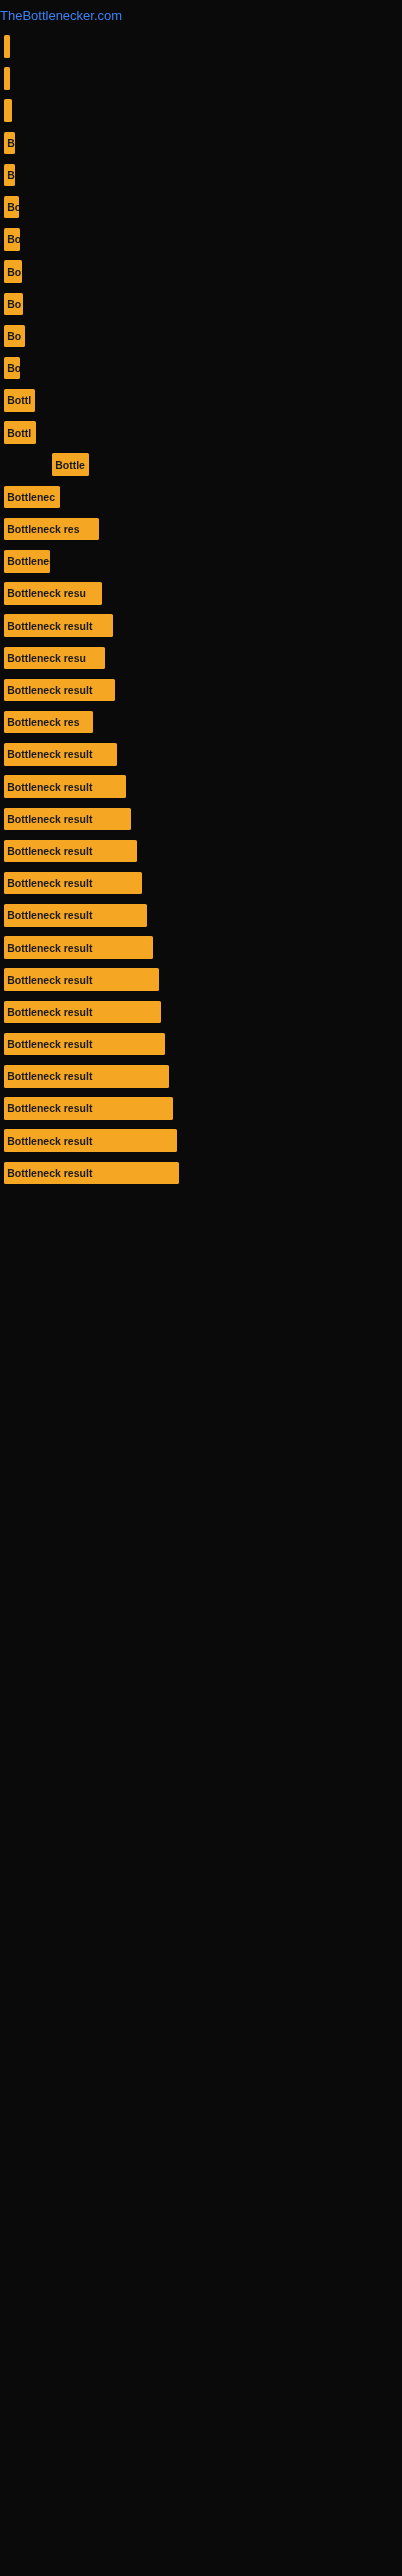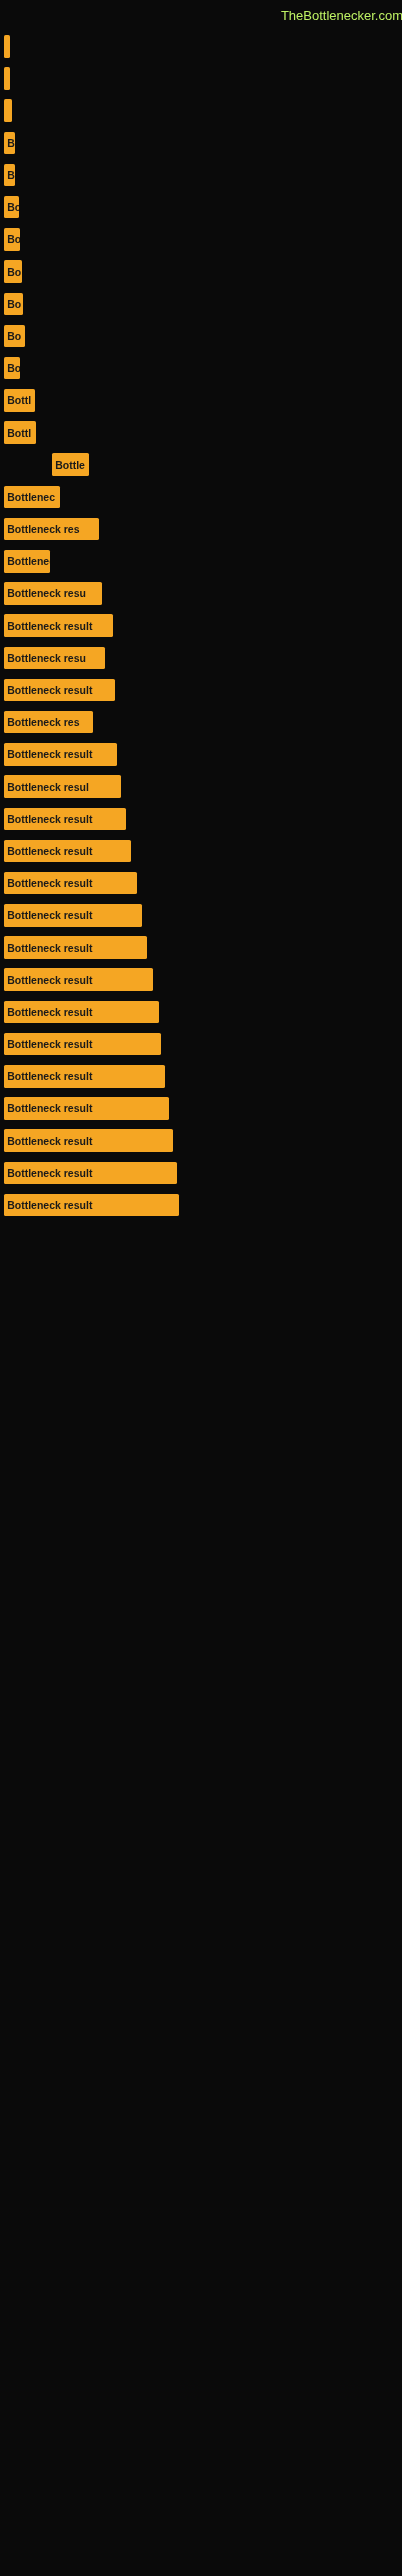--- a/index.html
+++ b/index.html
@@ -8,23 +8,23 @@
       box-sizing: border-box;
     }
     body {
       background-color: #0a0a0a;
       width: 403px;
       min-height: 2576px;
       font-family: Arial, sans-serif;
       overflow-x: hidden;
     }
     .site-title {
-      color: #bef264;
+      color: #3b82f6;
       font-size: 13px;
-      text-align: right;
+      text-align: left;
       padding: 8px 0 4px 0;
       font-weight: normal;
     }
     .bars-container {
       display: flex;
       flex-direction: column;
       padding: 8px 8px 8px 4px;
       gap: 0px;
     }
     .bar-row {
@@ -117,23 +117,20 @@
     <div class="bar-row">
       <div class="bar-label" style="width: 111px;">Bottleneck result</div>
     </div>
     <div class="bar-row">
       <div class="bar-label" style="width: 89px;">Bottleneck res</div>
     </div>
     <div class="bar-row">
       <div class="bar-label" style="width: 113px;">Bottleneck result</div>
     </div>
     <div class="bar-row">
-      <div class="bar-label" style="width: 117px;">Bottleneck resul</div>
-    </div>
-    <div class="bar-row">
       <div class="bar-label" style="width: 122px;">Bottleneck result</div>
     </div>
     <div class="bar-row">
       <div class="bar-label" style="width: 127px;">Bottleneck result</div>
     </div>
     <div class="bar-row">
       <div class="bar-label" style="width: 133px;">Bottleneck result</div>
     </div>
     <div class="bar-row">
       <div class="bar-label" style="width: 138px;">Bottleneck result</div>

